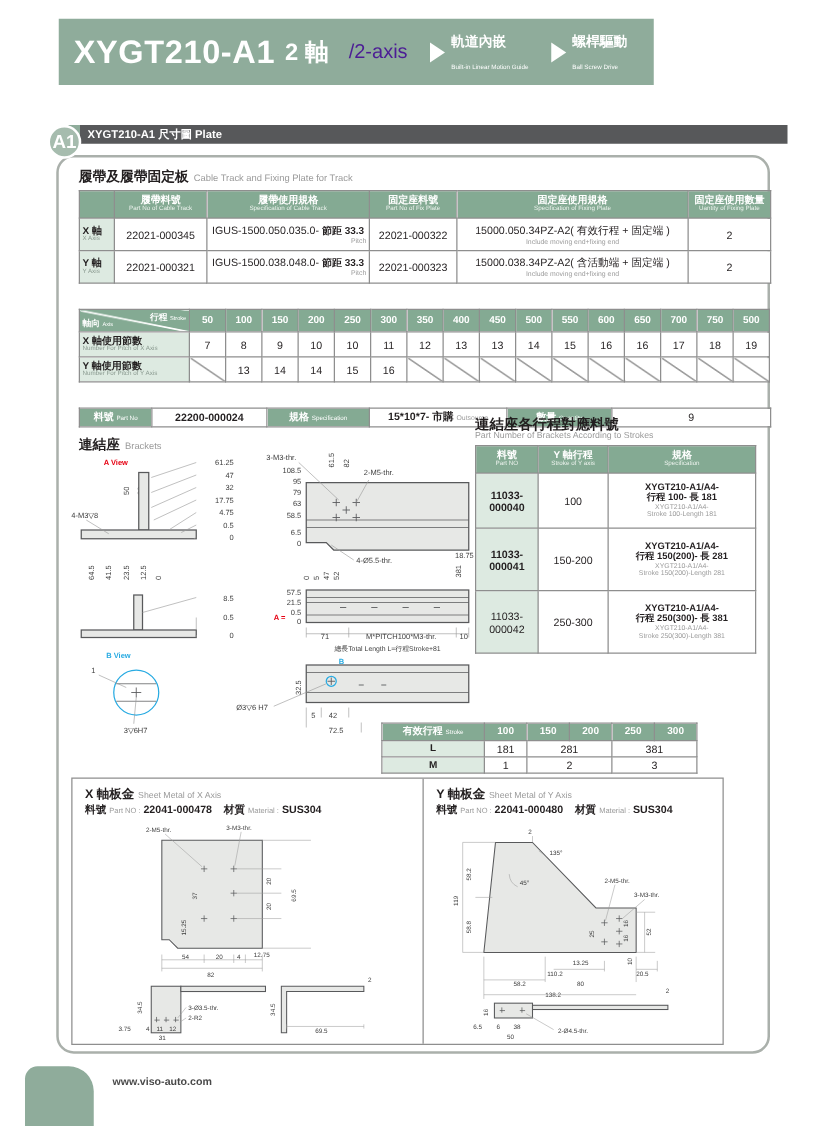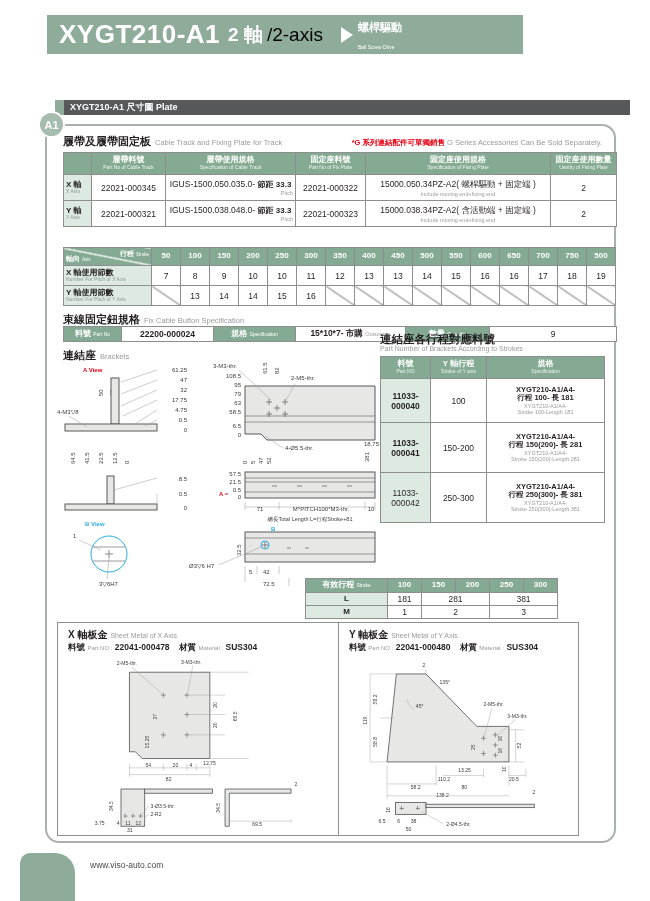--- a/index.html
+++ b/index.html
@@ -1,37 +1,37 @@
 <!DOCTYPE html>
 <html><head>
 <meta charset="utf-8">
 <style>
   html,body{margin:0;padding:0}
   body{width:650px;height:901px;position:relative;background:#fff;
        font-family:"Liberation Sans",sans-serif;color:#231f20;overflow:hidden}
   .abs{position:absolute}
   
-  .banner{left:47px;top:15px;width:476px;height:39px;background:#8fac9b;
+  .banner{left:47px;top:15px;width:476px;height:53px;background:#8fac9b;
           display:flex;align-items:center;padding:0 12px;box-sizing:border-box}
   .banner .model{color:#fff;font-size:26px;font-weight:bold;letter-spacing:.5px}
   .banner .axis-cn{color:#fff;font-size:19px;font-weight:bold;margin-left:8px}
-  .banner .axis-en{color:#000000;font-size:19px;margin-left:4px}
+  .banner .axis-en{color:#4c1d95;font-size:16px;margin-left:16px}
   .feat{display:flex;align-items:center;gap:5px;margin-left:18px}
   .tri{width:0;height:0;border-left:12px solid #fff;border-top:8px solid transparent;border-bottom:8px solid transparent}
   .feat .cn{color:#fff;font-size:11px;font-weight:bold;line-height:1.15}
   .feat .en{color:#fff;font-size:5px;line-height:1.1}
   
   .secbar{left:55px;top:100px;width:575px;height:15px;background:#57585a;color:#fff;
           display:flex;align-items:center;font-size:9px;font-weight:bold;gap:6px}
   .secbar .sq{width:9px;height:15px;background:#8fac9b;flex:0 0 auto}
   
   .mainbox{left:45px;top:124px;width:571px;height:719px;border:2px solid #aab0ab;
            border-radius:14px;box-sizing:border-box}
-  .badge{left:38px;top:111px;width:27px;height:27px;border-radius:50%;background:#a6bcae;
-         border:2px solid #fff;color:#fff;font-size:11px;font-weight:bold;
+  .badge{left:38px;top:100px;width:27px;height:27px;border-radius:50%;background:#a6bcae;
+         border:2px solid #fff;color:#fff;font-size:15px;font-weight:bold;
          display:flex;align-items:center;justify-content:center;box-sizing:border-box}
   .stitle{position:absolute;font-size:11px;font-weight:bold;white-space:nowrap}
   .stitle .en{font-weight:normal;font-size:7.5px;color:#9a9a9a;margin-left:4px}
   .note{position:absolute;font-size:7.5px;white-space:nowrap}
   .note .red{color:#e60012;font-weight:bold}
   .note .gy{color:#9a9a9a}
   
   table{border-collapse:collapse;table-layout:fixed}
   td{border:1px solid #8e8e8e;padding:0 2px;overflow:hidden}
   .thc{background:#84aa93;color:#fff;text-align:center;font-size:8px;font-weight:bold;line-height:1.1}
@@ -57,49 +57,50 @@
   svg .bl{stroke:#29abe2;fill:none;stroke-width:1}
   
   .sheetbox{border:1px solid #8e8e8e;box-sizing:border-box}
   .sheet-title{font-size:10px;font-weight:bold;white-space:nowrap}
   .sheet-title .en{font-size:7px;font-weight:normal;color:#9a9a9a;margin-left:3px}
   .sheet-sub{font-size:8.5px;white-space:nowrap}
   .sheet-sub .lbl{font-weight:bold}
   .sheet-sub .en{font-size:6px;color:#9a9a9a}
   
   .ftab{left:20px;top:853px;width:55px;height:48px;background:#8fac9b;border-radius:10px 20px 0 0}
-  .furl{left:90px;top:860px;font-size:8.5px;font-weight:normal;color:#4a4a4a}
+  .furl{left:90px;top:860px;font-size:8.5px;font-weight:bold;color:#4a4a4a}
 </style>
 </head>
 <body>
 
 <div class="abs banner">
   <span class="model">XYGT210-A1</span>
   <span class="axis-cn">2 軸</span>
   <span class="axis-en">/2-axis</span>
   <div class="feat">
     <span class="tri"></span>
+    <span><span class="cn">軌道內嵌</span><br>
+          <span class="en">Built-in Linear Motion Guide</span></span>
+  </div>
+  <div class="feat">
+    <span class="tri"></span>
     <span><span class="cn">螺桿驅動</span><br>
           <span class="en">Ball Screw Drive</span></span>
   </div>
 </div>
 
 <div class="abs secbar">
   <span class="sq"></span>
   <span>XYGT210-A1 尺寸圖 Plate</span>
 </div>
 
 <div class="abs mainbox" style="position:absolute">
 
   <div class="stitle" style="left:16px;top:8px">
     <span>履帶及履帶固定板</span><span class="en">Cable Track and Fixing Plate for Track</span>
-  </div>
-  <div class="note" style="right:12px;top:12px">
-    <span class="red">*G 系列連結配件可單獨銷售</span>
-    <span class="gy">G Series Accessories Can Be Sold Separately.</span>
   </div>
 
   <table style="position:absolute;left:16px;top:26px;width:553px">
     <colgroup>
         <col style="width:28px">
         <col style="width:74px">
         <col style="width:130px">
         <col style="width:70px">
         <col style="width:185px">
         <col style="width:66px">
@@ -111,21 +112,21 @@
       <td class="thc"><span>履帶使用規格</span><span class="en">Specification of Cable Track</span></td>
       <td class="thc"><span>固定座料號</span><span class="en">Part No of Fix Plate</span></td>
       <td class="thc"><span>固定座使用規格</span><span class="en">Specification of Fixing Plate</span></td>
       <td class="thc"><span>固定座使用數量</span><span class="en">Uantity of Fixing Plate</span></td>
     </tr>
     <tr style="height:26px">
       <td class="tlc"><span>X 軸</span><span class="en">X Axis</span></td>
       <td class="val">22021-000345</td>
       <td class="val"><span>IGUS-1500.050.035.0-</span> <b style="font-size:8px">節距 33.3</b><div class="sub" style="text-align:right">Pitch</div></td>
       <td class="val">22021-000322</td>
-      <td class="val"><span>15000.050.34PZ-A2( 螺桿驅動 + 固定端 )</span><div class="sub">Include moving end+fixing end</div></td>
+      <td class="val"><span>15000.050.34PZ-A2( 有效行程 + 固定端 )</span><div class="sub">Include moving end+fixing end</div></td>
       <td class="val">2</td>
     </tr>
     <tr style="height:26px">
       <td class="tlc"><span>Y 軸</span><span class="en">Y Axis</span></td>
       <td class="val">22021-000321</td>
       <td class="val"><span>IGUS-1500.038.048.0-</span> <b style="font-size:8px">節距 33.3</b><div class="sub" style="text-align:right">Pitch</div></td>
       <td class="val">22021-000323</td>
       <td class="val"><span>15000.038.34PZ-A2( 含活動端 + 固定端 )</span><div class="sub">Include moving end+fixing end</div></td>
       <td class="val">2</td>
     </tr>
@@ -195,23 +196,20 @@
       <td class="val diag"></td>
       <td class="val diag"></td>
       <td class="val diag"></td>
       <td class="val diag"></td>
       <td class="val diag"></td>
       <td class="val diag"></td>
     </tr>
   </tbody>
     </table>
 
-  <div class="stitle" style="left:16px;top:186px">
-    <span>束線固定鈕規格</span><span class="en">Fix Cable Button Specification</span>
-  </div>
 
   <table style="position:absolute;left:16px;top:200px;width:553px">
     <colgroup>
         <col style="width:58px">
         <col style="width:92px">
         <col style="width:82px">
         <col style="width:110px">
         <col style="width:84px">
         <col style="width:127px">
       </colgroup>

